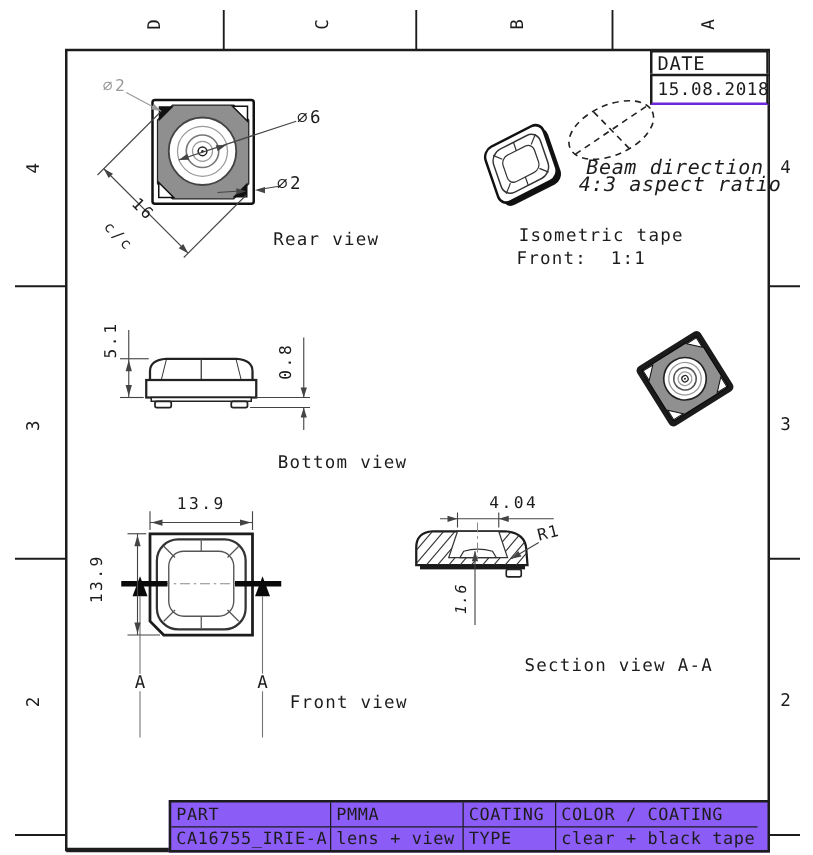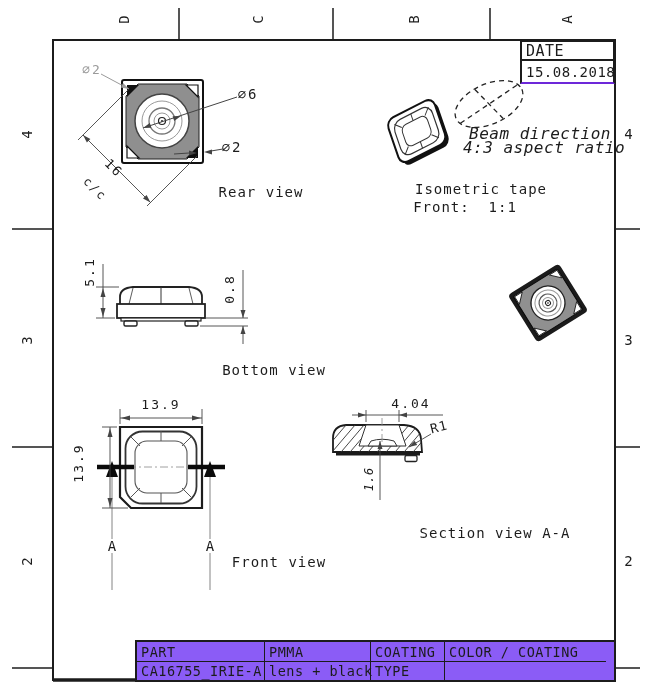--- a/index.html
+++ b/index.html
@@ -262,17 +262,18 @@
   <span class="txt" style="left:439px;top:427px;transform:translate(-50%,-50%) rotate(-14deg);letter-spacing:1px">R1</span>
   <span class="txt rot90 ital" style="left:369px;top:479px;font-size:12px;letter-spacing:1px">1.6</span>
   <span class="txt lbl" style="left:495px;top:533px">Section view A-A</span>
 
   <div class="titleblock">
     <div class="tcell">PART</div>
     <div class="tcell">PMMA</div>
     <div class="tcell">COATING</div>
     <div class="tcell lastcol">COLOR / COATING</div>
     <div class="tcell lastrow">CA16755_IRIE-A</div>
-    <div class="tcell lastrow">lens + black</div>
+    <div class="tcell lastrow">lens + view</div>
     <div class="tcell lastrow">TYPE</div>
+    <div class="tcell lastrow lastcol">clear + black tape</div>
   </div>
 
 </div>
 
 </body></html>

